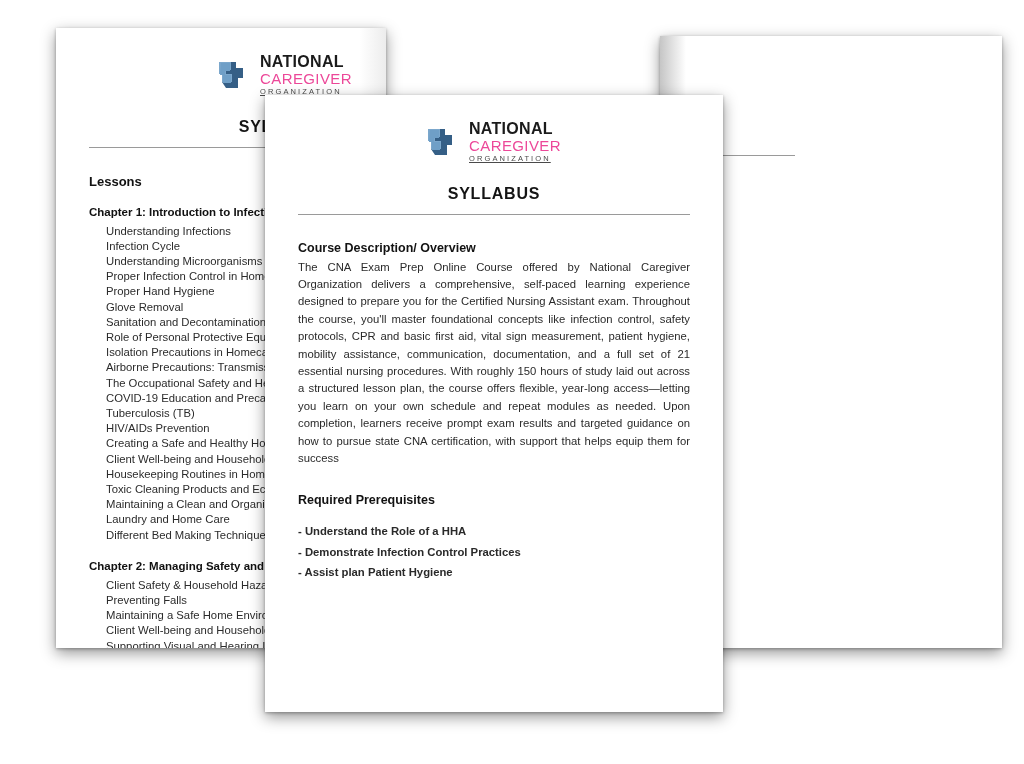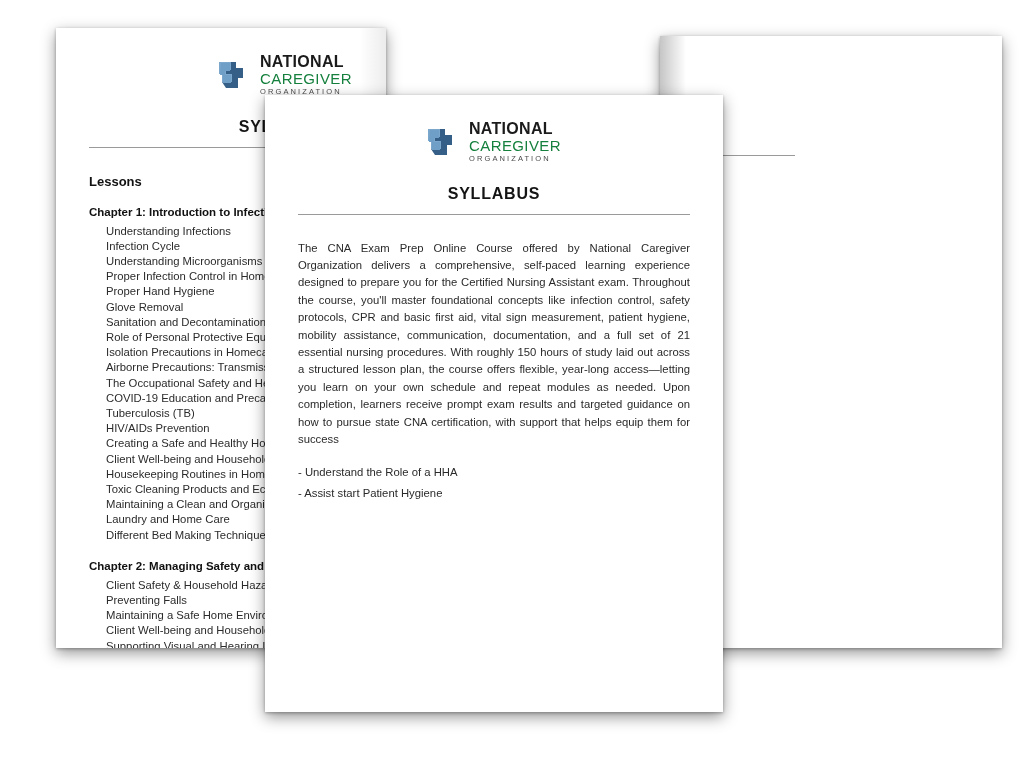--- a/index.html
+++ b/index.html
@@ -66,29 +66,30 @@
   .logo-l1 {
     font-size: 16px;
     font-weight: bold;
     letter-spacing: 0.3px;
     color: #1b1b1b;
   }
   .logo-l2 {
     font-size: 15px;
     font-weight: normal;
     letter-spacing: 0.4px;
-    color: #15803d;
+    color: #ec4899;
     margin-top: 1px;
   }
   .logo-l3 {
     font-size: 7.5px;
     font-weight: normal;
     letter-spacing: 2.1px;
     color: #4a4a4a;
     margin-top: 2px;
+    text-decoration: underline;
   }
 
   
   .doc-title {
     text-align: center;
     font-size: 16px;
     font-weight: bold;
     letter-spacing: 0.8px;
     color: #141414;
     margin-top: 22px;
@@ -105,30 +106,31 @@
     font-size: 12.5px;
     font-weight: bold;
     color: #121212;
     margin-top: 26px;
   }
   .para {
     font-size: 11.3px;
     line-height: 17.4px;
     color: #2a2a2a;
     text-align: justify;
-    margin-top: 25px;
+    margin-top: 4px;
   }
   .objectives {
     margin-top: 14px;
   }
   .obj-item {
     font-size: 11.3px;
     line-height: 20.5px;
     color: #2a2a2a;
     white-space: nowrap;
+    font-weight: bold;
   }
 
   
   .lessons-head {
     font-size: 13px;
     font-weight: bold;
     color: #111;
     margin-top: 26px;
   }
   .chapter {
@@ -297,26 +299,29 @@
           <span class="logo-l2">CAREGIVER</span>
           <span class="logo-l3">ORGANIZATION</span>
         </div>
       </div>
 
       <div class="doc-title">SYLLABUS</div>
       <div class="rule"></div>
 
       <div class="doc-body">
 
+        <div class="h2">Course Description/ Overview</div>
         <div class="para">The CNA Exam Prep Online Course offered by National Caregiver Organization delivers a comprehensive, self-paced learning experience designed to prepare you for the Certified Nursing Assistant exam. Throughout the course, you'll master foundational concepts like infection control, safety protocols, CPR and basic first aid, vital sign measurement, patient hygiene, mobility assistance, communication, documentation, and a full set of 21 essential nursing procedures. With roughly 150 hours of study laid out across a structured lesson plan, the course offers flexible, year-long access—letting you learn on your own schedule and repeat modules as needed. Upon completion, learners receive prompt exam results and targeted guidance on how to pursue state CNA certification, with support that helps equip them for success</div>
 
+        <div class="h2">Required Prerequisites</div>
 
         <div class="objectives">
           <div class="obj-item">- Understand the Role of a HHA</div>
-          <div class="obj-item">- Assist start Patient Hygiene</div>
+          <div class="obj-item">- Demonstrate Infection Control Practices</div>
+          <div class="obj-item">- Assist plan Patient Hygiene</div>
 
         </div>
 
       </div>
     </div>
   </div>
 
 </div>
 
 </body></html>

